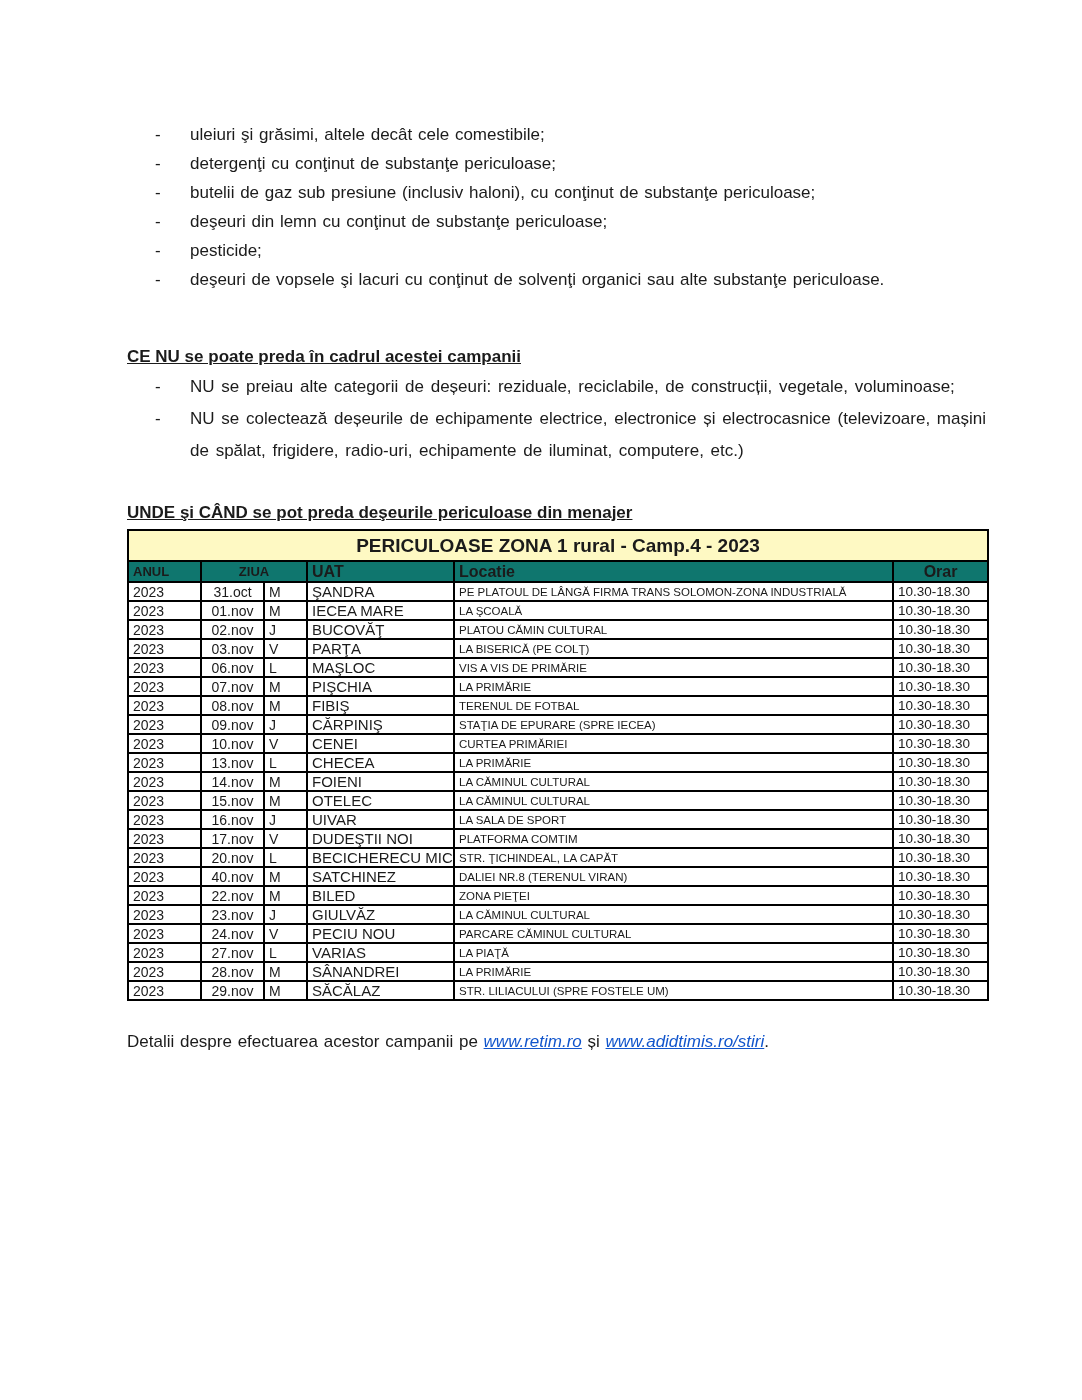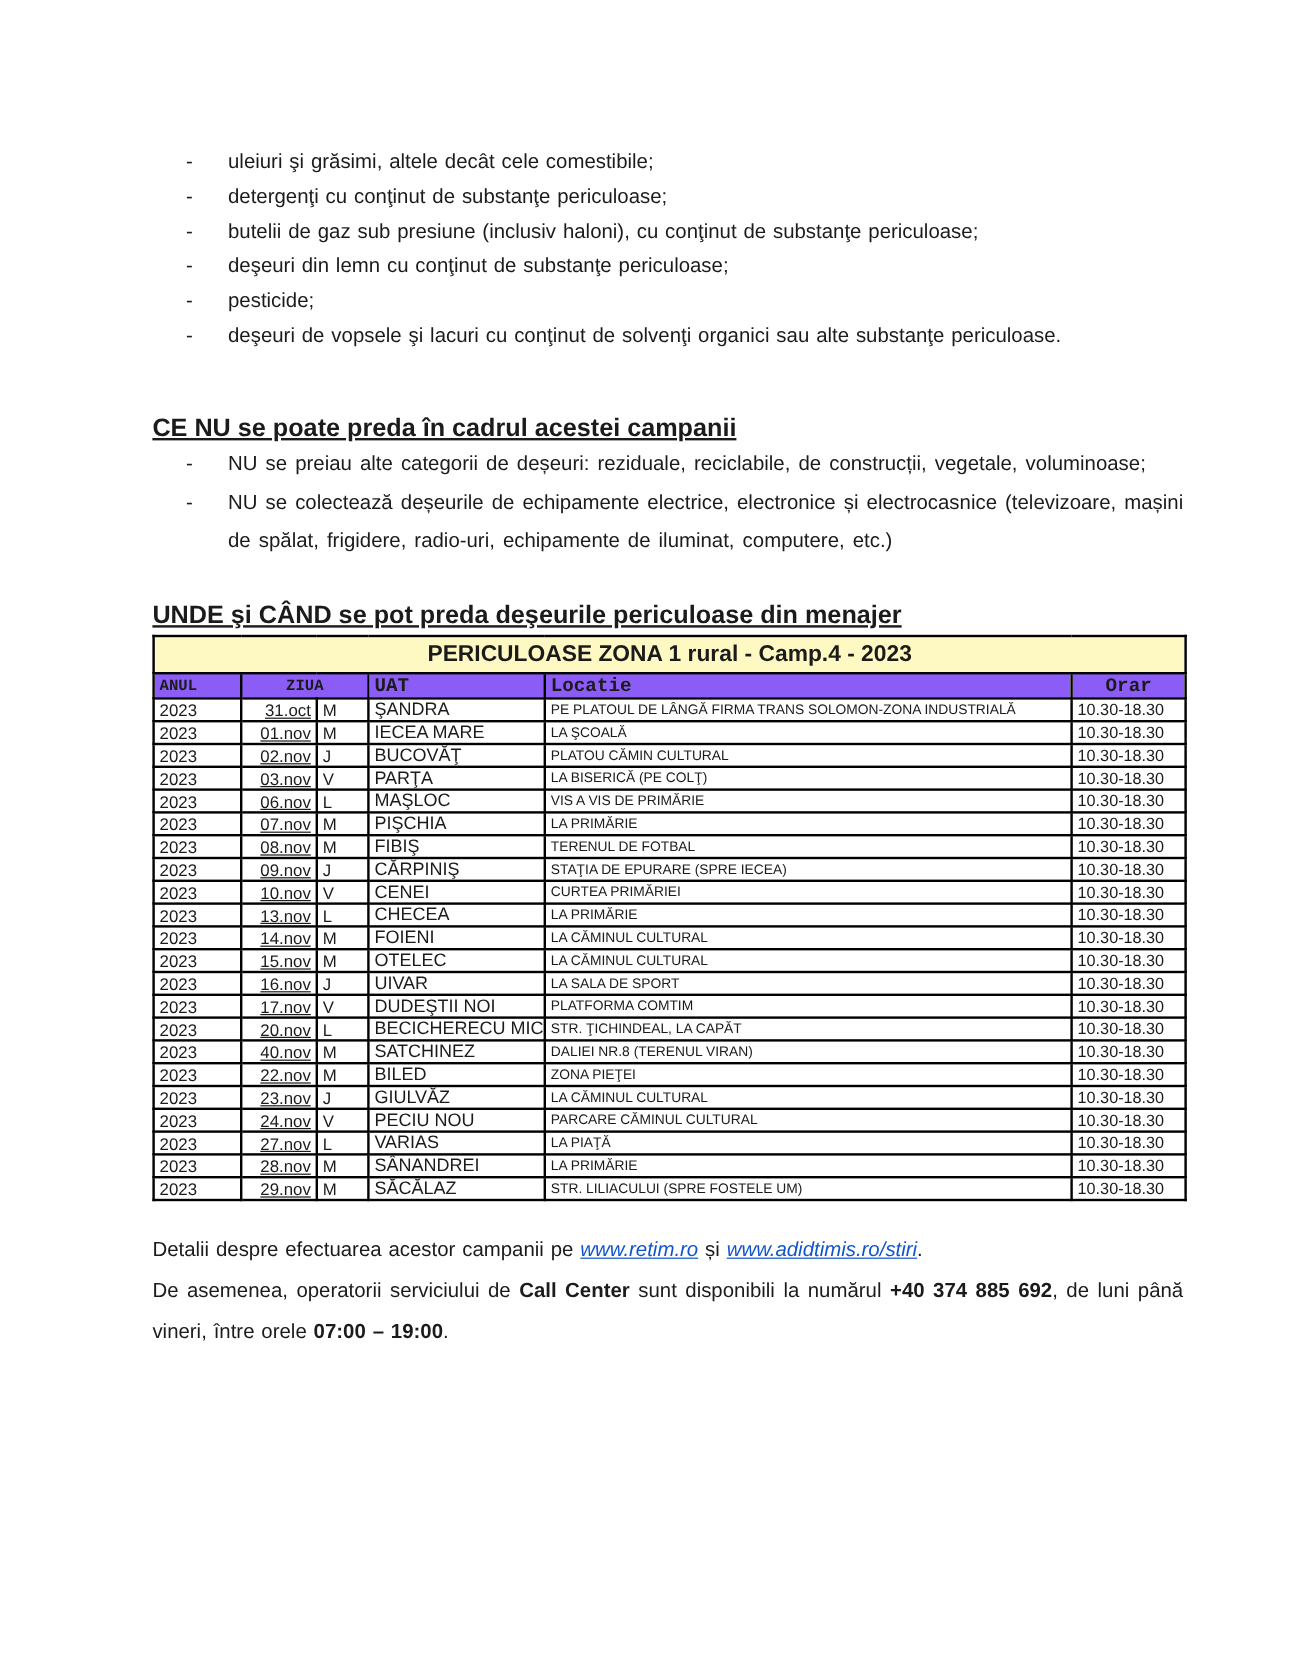--- a/index.html
+++ b/index.html
@@ -16,21 +16,21 @@
   }
   
   .dash-list { list-style: none; }
   .dash-list li { display: flex; font-size: 17px; line-height: 29px; }
   .dash { flex: 0 0 63px; padding-left: 28px; }
   .li-text { flex: 1; text-align: justify; word-spacing: 1px; }
   .nu-list li { line-height: 32px; }
   .nu-list .li-text { word-spacing: 2px; }
   
   .section-heading {
-    font-size: 21px;
+    font-size: 17px;
     font-weight: bold;
     text-decoration: underline;
     line-height: 29px;
   }
   .heading-notaccepted { margin-top: 48px; }
   .heading-wherewhen { margin-top: 31px; }
   
   table.schedule {
     border-collapse: collapse;
     table-layout: fixed;
@@ -44,27 +44,27 @@
     white-space: nowrap;
     vertical-align: middle;
   }
   .title-row th {
     background: #fef9c3;
     font-size: 19px;
     font-weight: bold;
     text-align: center;
     height: 31px;
   }
-  .head-row th { background: #8b5cf6; height: 21px; text-align: left; font-family: Liberation Mono, monospace; }
+  .head-row th { background: #0f766e; height: 21px; text-align: left; }
   .h-small { font-size: 13px; }
   .h-big { font-size: 16px; }
   .h-center { text-align: center !important; }
   tbody td { height: 18.3px; background: #ffffff; }
   .c-year  { text-align: left; font-size: 14px; }
-  .c-date  { text-align: right; font-size: 14px; text-decoration: underline; }
+  .c-date  { text-align: center; font-size: 14px; }
   .c-day   { font-size: 14px; padding: 0 3px; }
   .c-uat   { font-size: 15px; }
   .c-loc   { font-size: 11.5px; }
   .c-orar  { font-size: 13.5px; padding-left: 6px; }
   
   .footer { margin-top: 24px; }
   .footer p { font-size: 17px; line-height: 34px; text-align: justify; word-spacing: 1px; }
   .footer a { color: #1155CC; text-decoration: underline; cursor: pointer; font-style: italic; }
   .b { font-weight: bold; }
 </style>
@@ -332,16 +332,15 @@
     <td class="c-day">M</td>
     <td class="c-uat">SĂCĂLAZ</td>
     <td class="c-loc">STR. LILIACULUI (SPRE FOSTELE UM)</td>
     <td class="c-orar">10.30-18.30</td>
   </tr>
 </tbody>
   </table>
 
   <div class="footer">
     <p><span>Detalii despre efectuarea acestor campanii pe </span><a>www.retim.ro</a><span> și </span><a>www.adidtimis.ro/stiri</a><span>.</span></p>
-    <p><span>De asemenea, operatorii serviciului de </span><span class="b">Call Center</span><span> sunt disponibili la numărul </span><span class="b">+40 374 885 692</span><span>, de luni până vineri, între orele </span><span class="b">07:00 – 19:00</span><span>.</span></p>
   </div>
 
 </div>
 
 </body></html>

